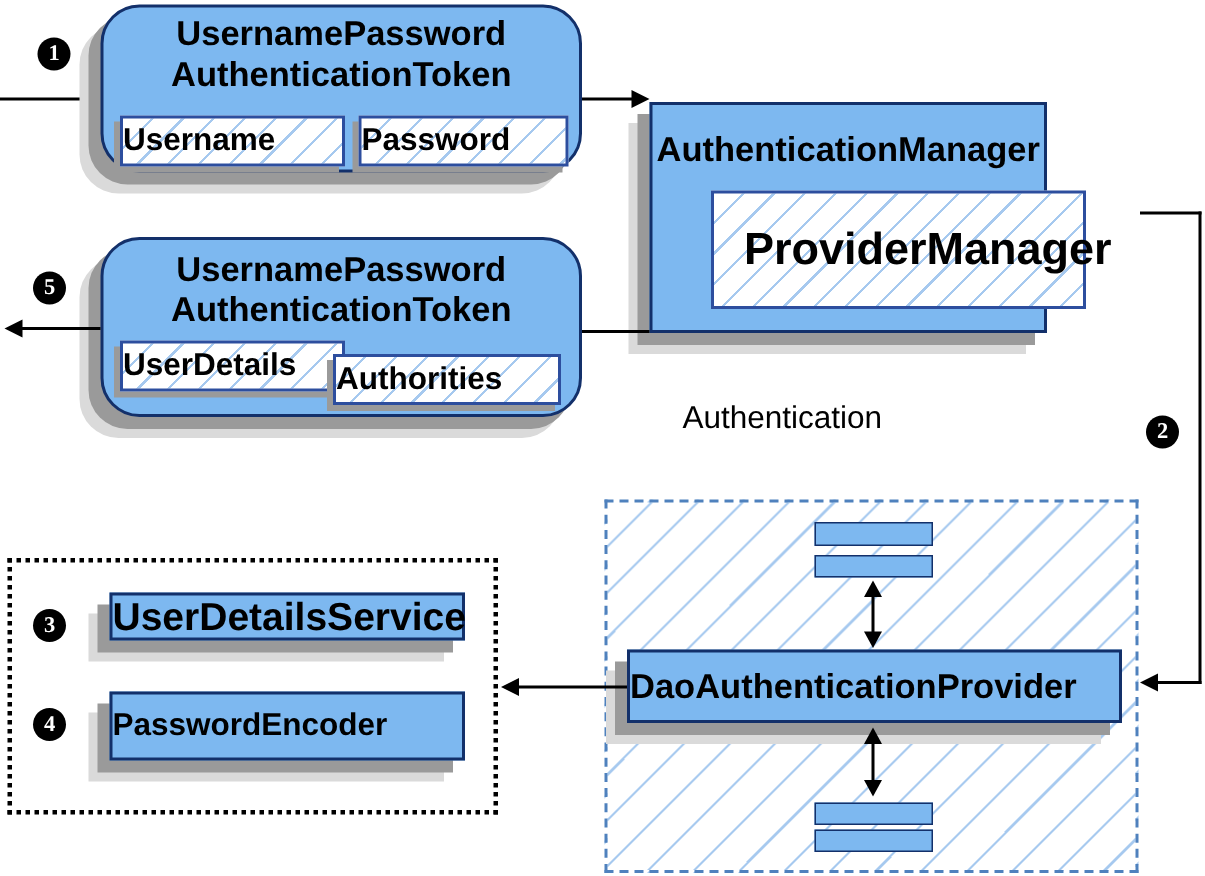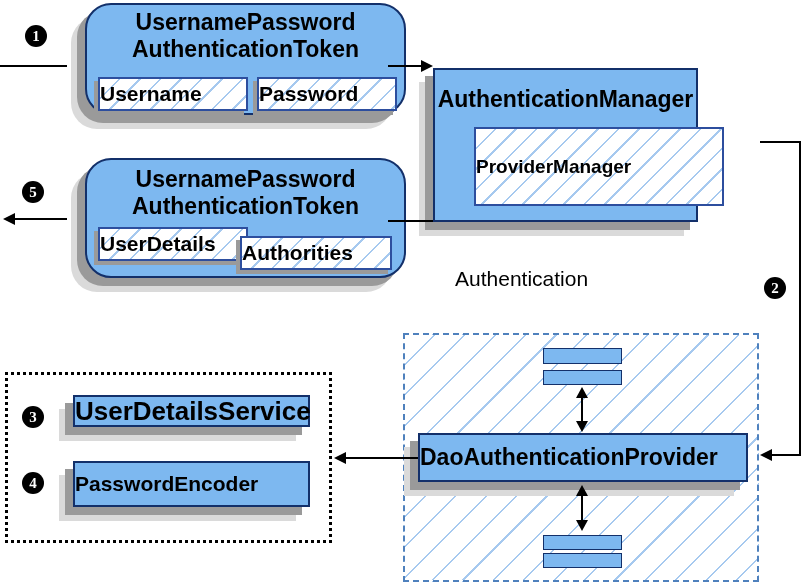--- a/index.html
+++ b/index.html
@@ -7,21 +7,21 @@
     position:relative; width:803px; height:584px; background:#fff;
     font-family:"Liberation Sans", sans-serif; overflow:hidden;
     color:#000;
   }
   
   .node {
     position:absolute; box-sizing:border-box;
     background:var(--node-fill,#7db8f0);
     border:2px solid var(--node-border,#13306a);
   }
-  .rounded { border-radius:26px;margin-left:18px; }
+  .rounded { border-radius:26px; }
   .shadow2 {
     box-shadow:-8px 8px 0 0 var(--shadow-dark,#9a9a9a),
                -14px 14px 0 0 var(--shadow-light,#dadada);
   }
   .node-title {
     position:absolute; left:0; right:0; text-align:center;
     font-weight:bold; font-size:23px; line-height:27px;
   }
   .flexcenter { display:flex; align-items:center; justify-content:flex-start; }
   
@@ -37,21 +37,21 @@
   }
   .field {
     position:absolute; box-sizing:border-box;
     border:2px solid var(--field-border,#2d4e9e);
     font-weight:bold; font-size:21px;
     box-shadow:-4px 4px 0 0 var(--shadow-dark,#9a9a9a);
   }
   .innerbox {
     position:absolute; box-sizing:border-box;
     border:2px solid var(--field-border,#2d4e9e);
-    font-weight:bold; font-size:19px;
+    font-weight:bold; font-size:30px;padding-left:20px;
   }
   .bar {
     position:absolute; box-sizing:border-box;
     background:var(--node-fill,#7db8f0);
     border:1.5px solid var(--node-border,#13306a);
   }
   
   .dashed-frame {
     position:absolute; box-sizing:border-box;
     border:2px dashed var(--dashed-border,#4f81bd);

